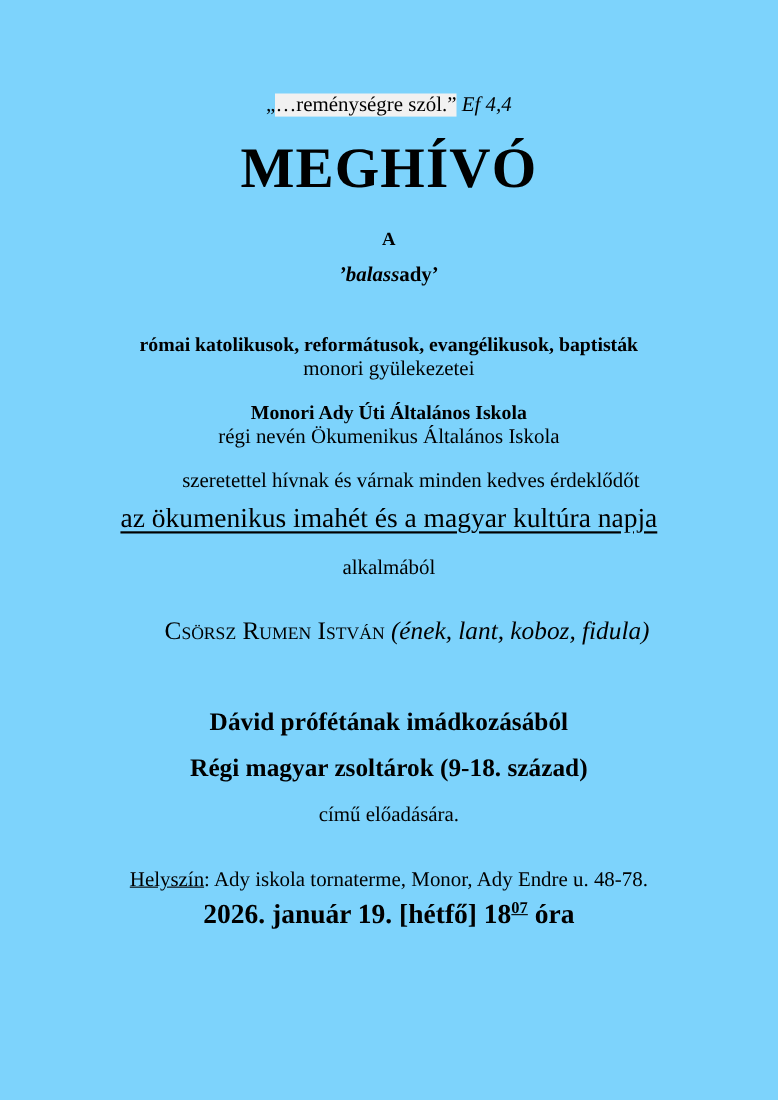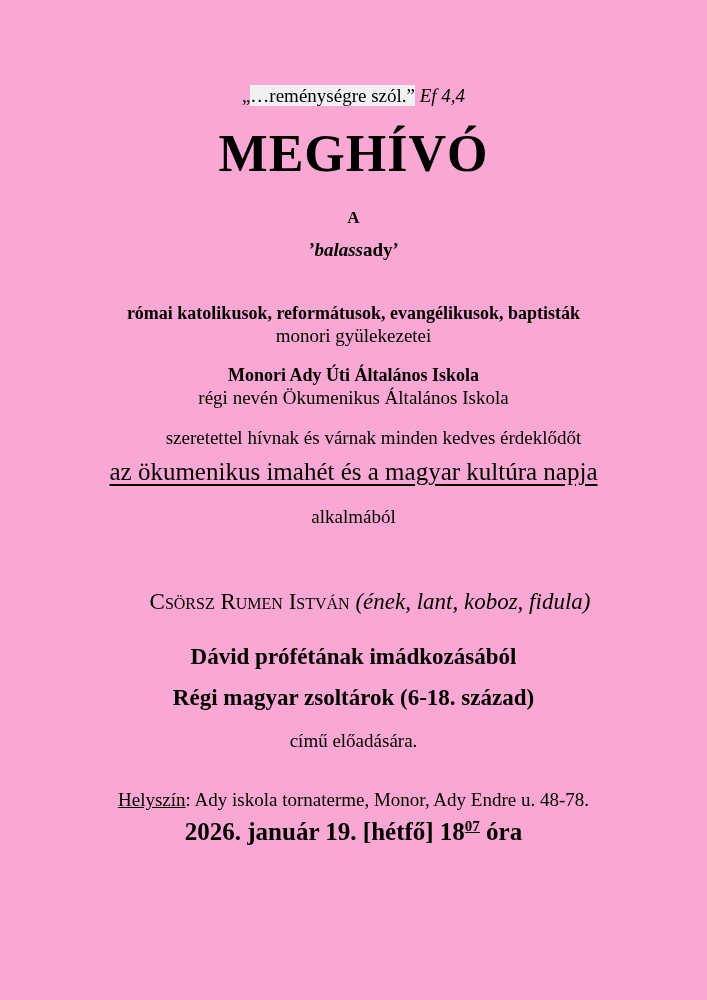--- a/index.html
+++ b/index.html
@@ -4,21 +4,21 @@
 <style>
   html, body {
     margin: 0;
     padding: 0;
     background: #ffffff;
   }
   .page {
     position: relative;
     width: 707px;
     height: 1000px;
-    background: #f9a8d4;
+    background: #7dd3fc;
     font-family: "Liberation Serif", "DejaVu Serif", serif;
     color: #000000;
     overflow: hidden;
   }
   .line {
     position: absolute;
     left: 0;
     right: 0;
     text-align: center;
     white-space: nowrap;
@@ -32,21 +32,21 @@
   .org-name        { top: 239px; font-size: 19px; font-weight: bold; }
   .org-name .it    { font-style: italic; }
   .org-sub         { top: 261px; font-size: 19px; }
   .churches        { top: 303px; font-size: 18px; font-weight: bold; }
   .churches-sub    { top: 325px; font-size: 19px; }
   .school          { top: 365px; font-size: 18px; font-weight: bold; }
   .school-sub      { top: 387px; font-size: 19px; }
   .invite          { top: 427px; font-size: 19px; margin-left: 40px; }
   .occasion        { top: 458px; font-size: 25px; text-decoration: underline; text-underline-offset: 4px; }
   .occasion-suffix { top: 506px; font-size: 19px; }
-  .performer-1     { top: 589px; padding-left: 33px; }
+  .performer-1     { top: 561px; padding-left: 33px; }
   .performer-2     { top: 597px; }
   .performer       { font-size: 23px; }
   .performer .name { font-variant: small-caps; }
   .performer .instruments { font-style: italic; }
   .program-1       { top: 644px; }
   .program-2       { top: 685px; }
   .program         { font-size: 23px; font-weight: bold; }
   .program-suffix  { top: 730px; font-size: 19px; }
   .venue           { top: 789px; font-size: 19px; }
   .venue .venue-label { text-decoration: underline; }
@@ -79,21 +79,21 @@
 
   <div class="line occasion">az ökumenikus imahét és a magyar kultúra napja</div>
   <div class="line occasion-suffix">alkalmából</div>
 
   <div class="line performer performer-1">
     <span class="name">Csörsz Rumen István</span>
     <span class="instruments">(ének, lant, koboz, fidula)</span>
   </div>
 
   <div class="line program program-1">Dávid prófétának imádkozásából</div>
-  <div class="line program program-2">Régi magyar zsoltárok (6-18. század)</div>
+  <div class="line program program-2">Régi magyar zsoltárok (9-18. század)</div>
   <div class="line program-suffix">című előadására.</div>
 
   <div class="line venue"><span class="venue-label">Helyszín</span><span>: Ady iskola tornaterme, Monor, Ady Endre u. 48-78.</span></div>
 
   <div class="line datetime"><span>2026. január 19. [hétfő] 18</span><sup>07</sup>
     <span>óra</span>
   </div>
 
 </div>
 

